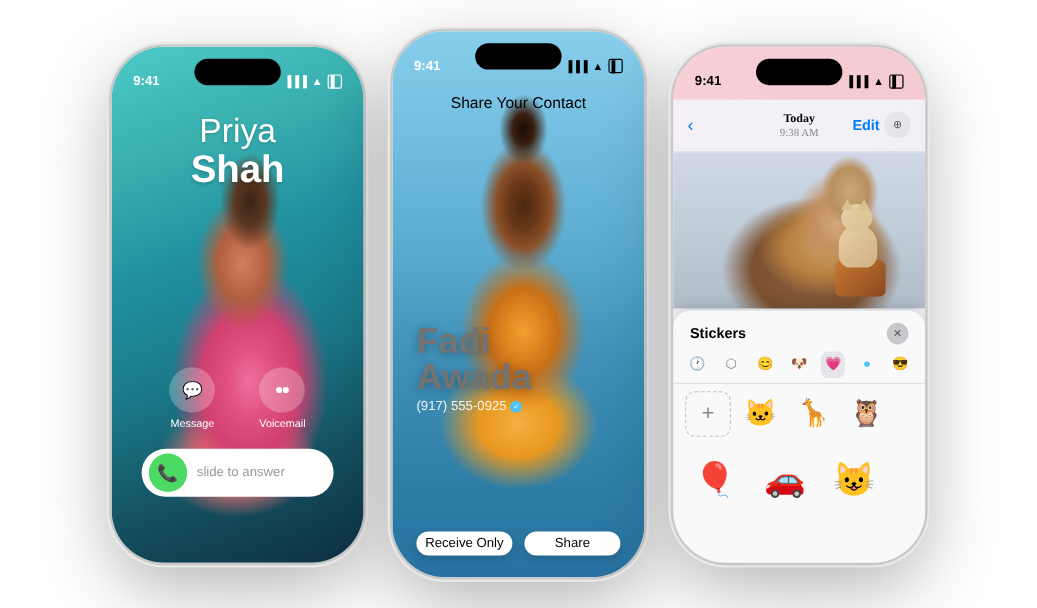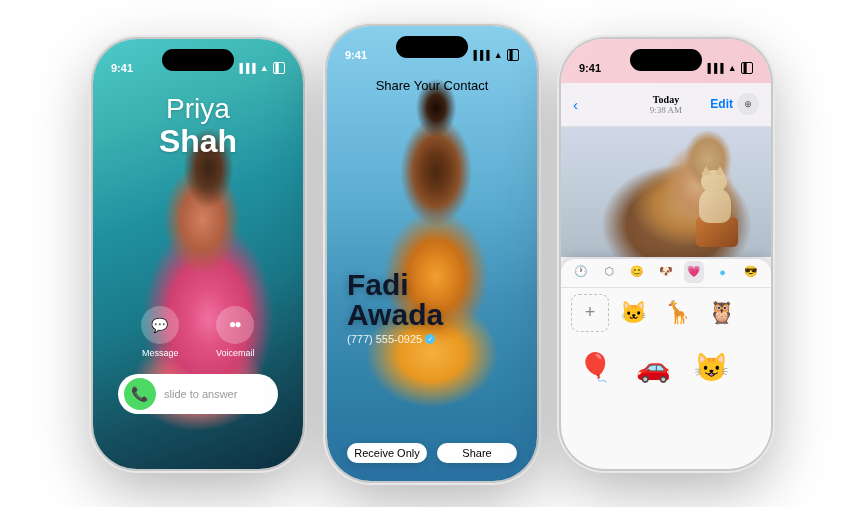--- a/index.html
+++ b/index.html
@@ -185,21 +185,21 @@
       position: absolute;
       bottom: 30%;
       left: 0;
       right: 0;
       padding: 0 20px;
     }
 
     .contact-name-big {
       font-size: 30px;
       font-weight: 700;
-      color: #0f172a;
+      color: #737373;
       line-height: 1.0;
       text-shadow: 0 2px 8px rgba(0,0,0,0.3);
     }
 
     .contact-phone {
       font-size: 11px;
       color: rgba(255,255,255,0.9);
       margin-top: 3px;
       display: flex;
       align-items: center;
@@ -528,21 +528,21 @@
     </div>
 
     <div class="share-contact-title">Share Your Contact</div>
 
     <div class="contact-name-overlay">
       <div class="contact-name-big">
         <span>Fadi</span><br>
         <span>Awada</span>
       </div>
       <div class="contact-phone">
-        <span>(777) 555-0925</span>
+        <span>(917) 555-0925</span>
         <div class="verified-icon">✓</div>
       </div>
     </div>
 
     <div class="share-buttons">
       <div class="share-btn">Receive Only</div>
       <div class="share-btn">Share</div>
     </div>
 
   </div>
@@ -591,20 +591,26 @@
 
             <div style="position:absolute;bottom:72px;left:10px;border-left:5px solid transparent;border-right:5px solid transparent;border-bottom:9px solid #d8c090;"></div>
             <div style="position:absolute;bottom:72px;left:24px;border-left:5px solid transparent;border-right:5px solid transparent;border-bottom:9px solid #d8c090;"></div>
           </div>
         </div>
 
         <div style="position:absolute;inset:0;background:linear-gradient(180deg,#c8d8e8 0%,#b8c8d8 60%,#a8b8c8 100%);z-index:-1;"></div>
       </div>
 
       <div class="stickers-panel">
+        <div class="stickers-header">
+          <span class="stickers-title">Stickers</span>
+          <div class="stickers-close">
+            <span>✕</span>
+          </div>
+        </div>
 
         <div class="stickers-tabs">
           <div class="sticker-tab" style="font-size:11px;">🕐</div>
           <div class="sticker-tab" style="font-size:11px;color:#888;">⬡</div>
           <div class="sticker-tab" style="font-size:11px;">😊</div>
           <div class="sticker-tab" style="font-size:11px;">🐶</div>
           <div class="sticker-tab active" style="font-size:11px;">💗</div>
           <div class="sticker-tab" style="font-size:11px;color:#4fc3f7;">●</div>
           <div class="sticker-tab" style="font-size:11px;">😎</div>
         </div>

